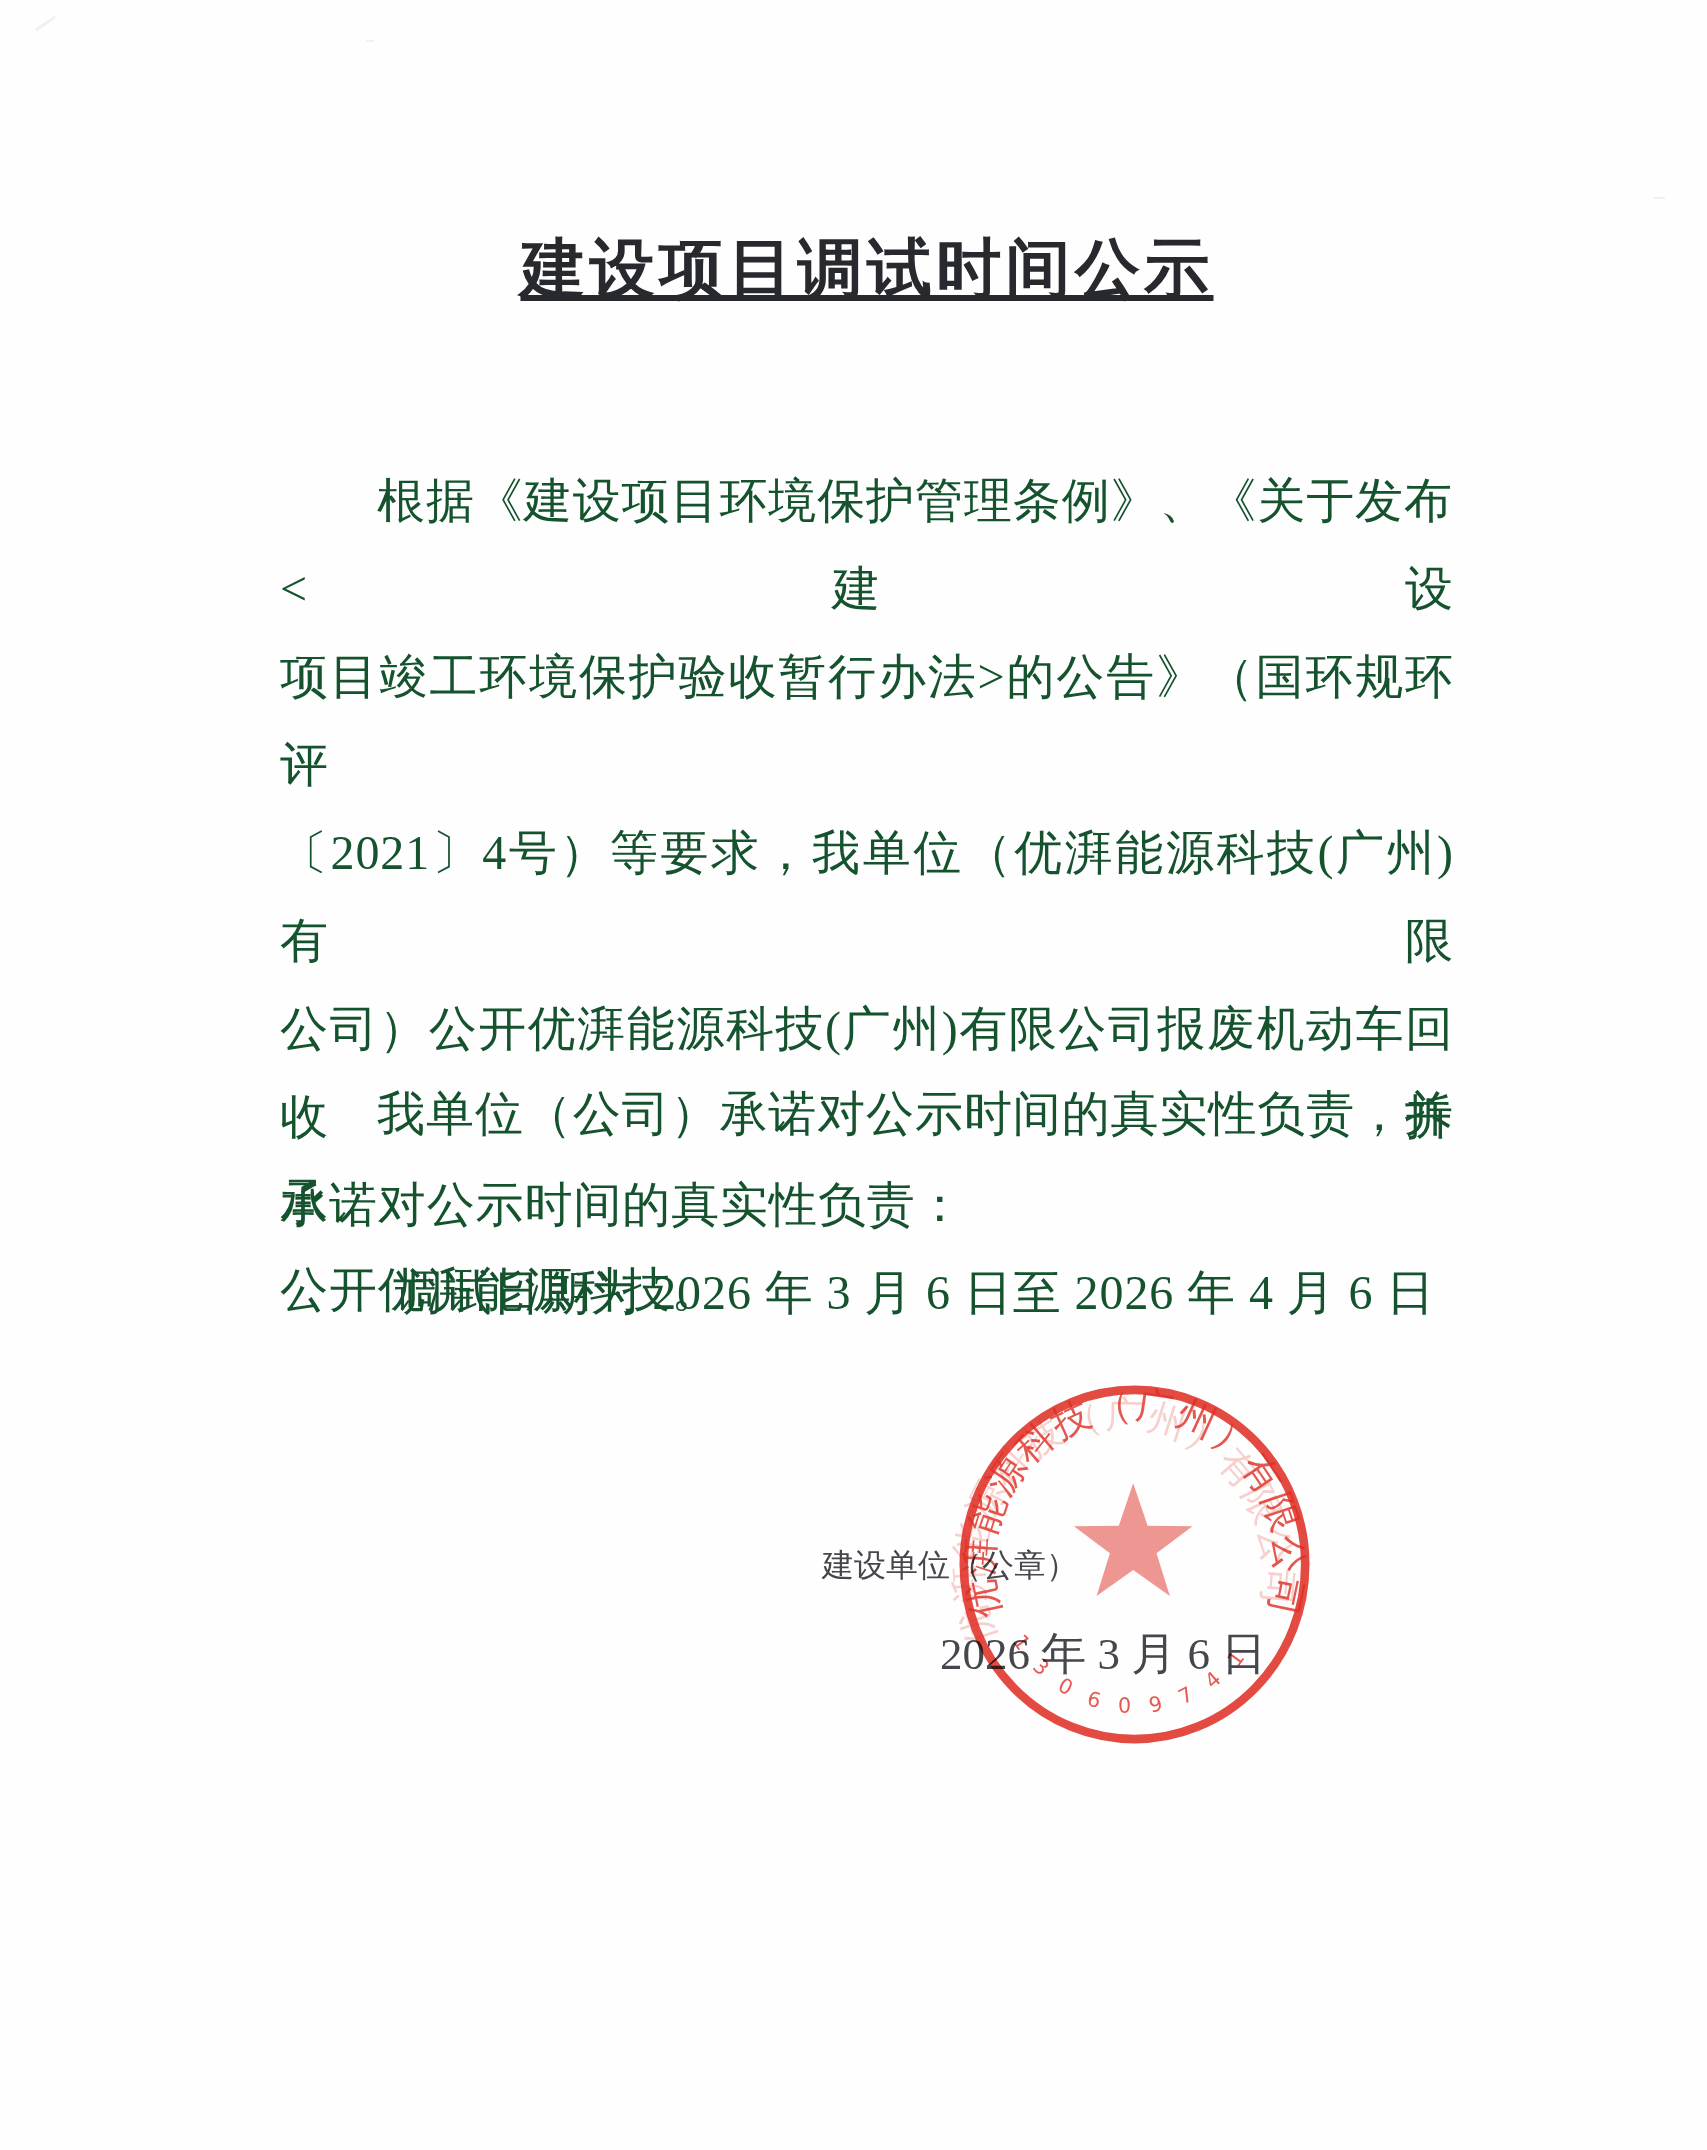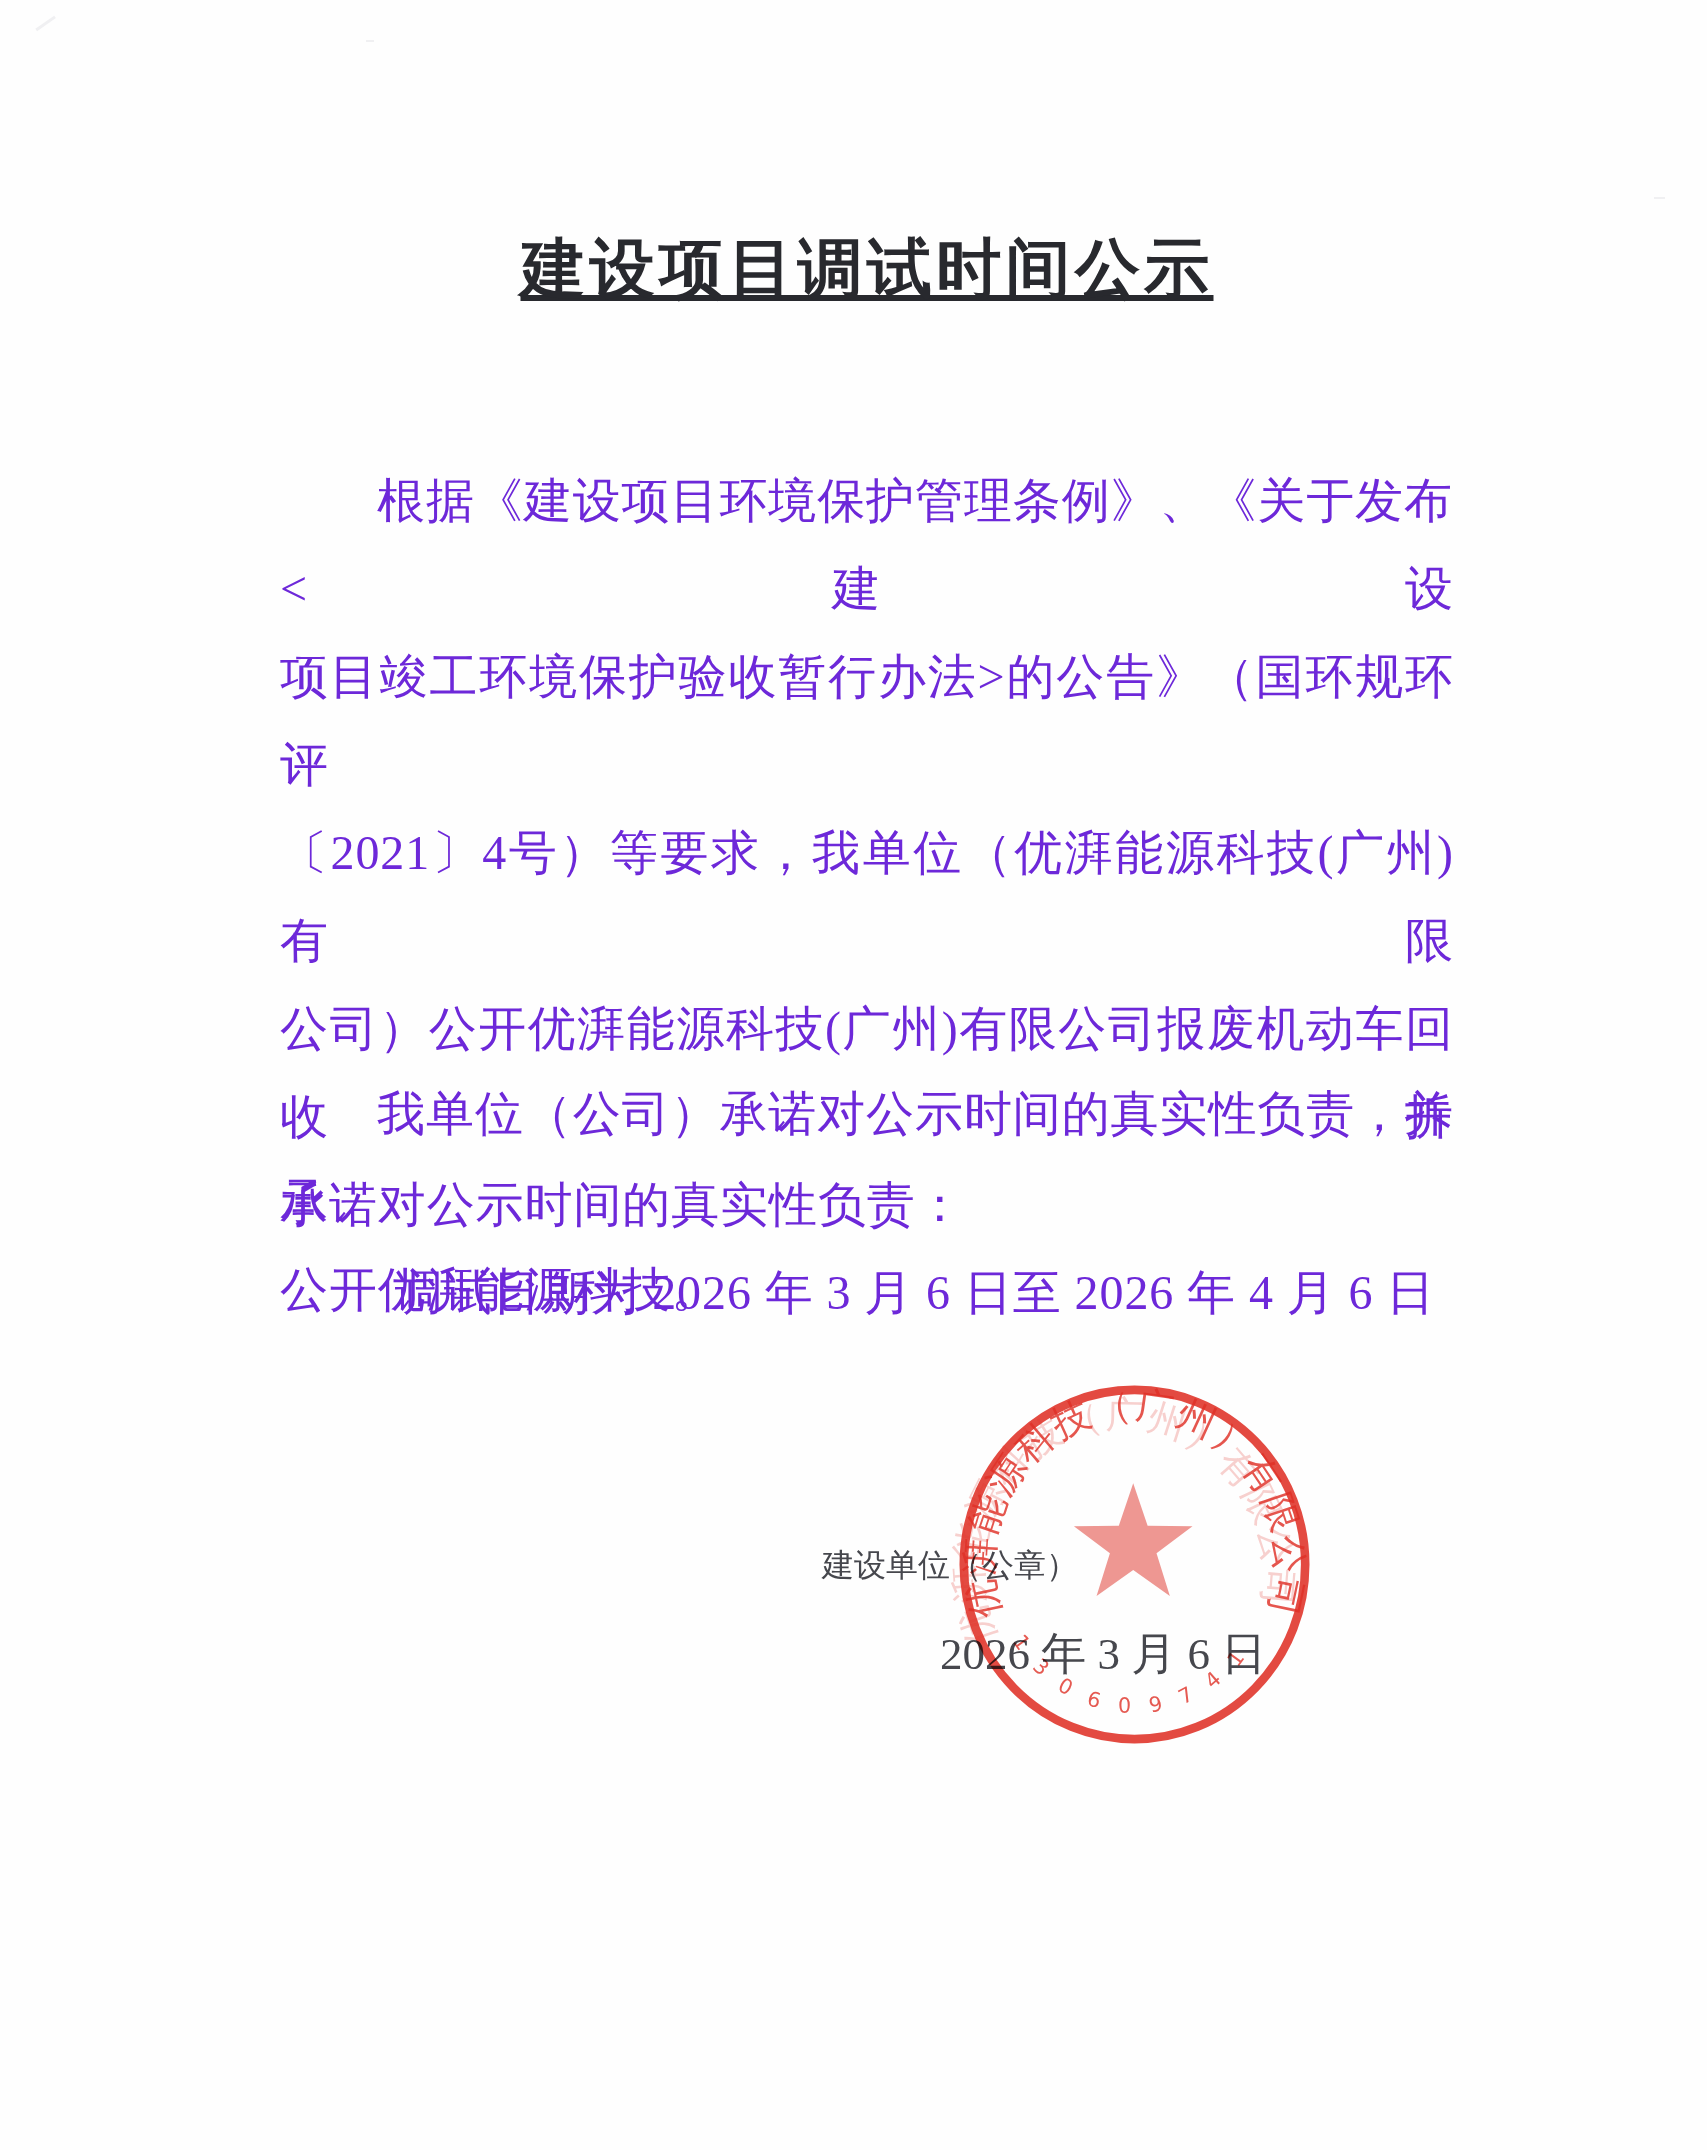--- a/index.html
+++ b/index.html
@@ -26,21 +26,21 @@
     font-size: 65px;
     line-height: 73px;
     letter-spacing: 4.3px;
     color: #28292e;
     text-decoration: underline;
   }
   .body-block {
     position: absolute;
     left: 280px;
     width: 1174px;
-    color: #6d28d9;
+    color: #14532d;
     font-size: 48px;
     line-height: 88px;
     letter-spacing: 0.9px;
   }
   .p1 { top: 457px; }
   .p2 { top: 1070px; }
   .line { white-space: nowrap; }
   .line.fill {
     white-space: normal;
     text-align: justify;

